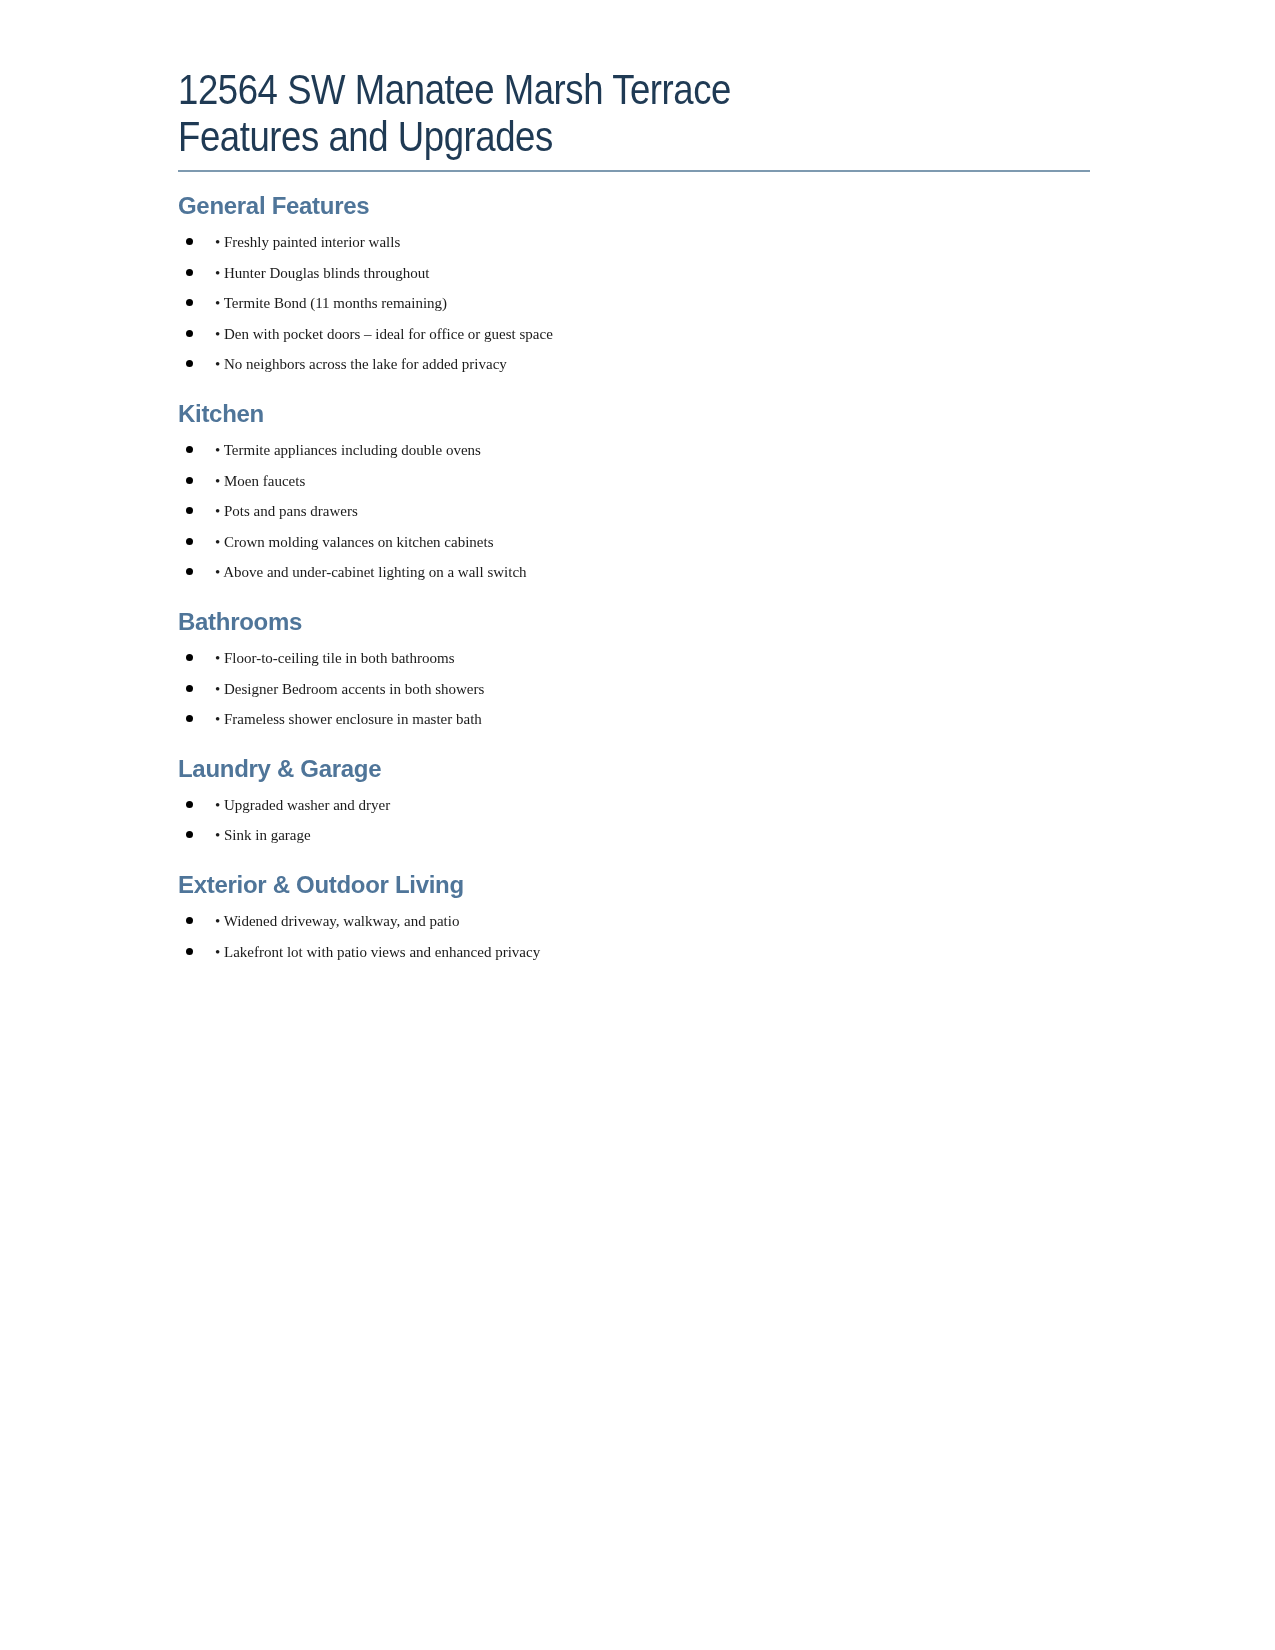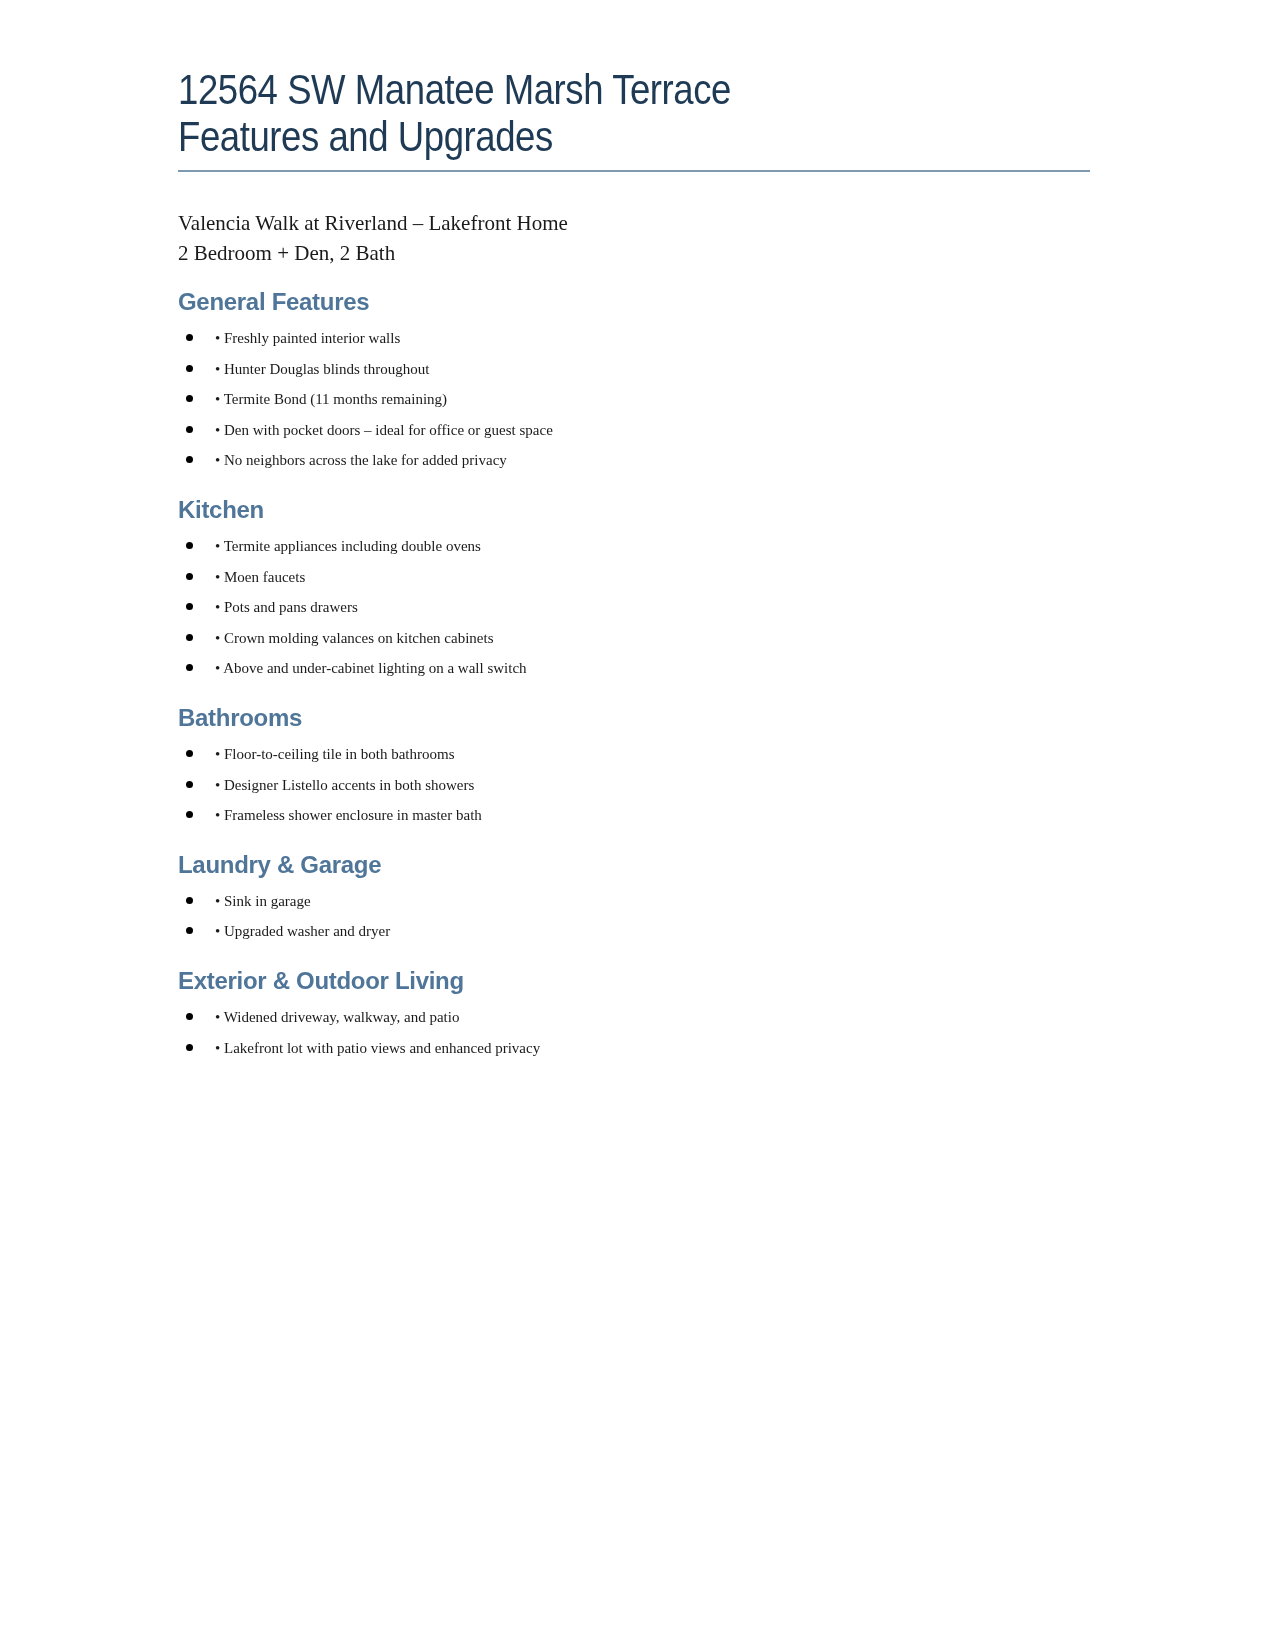--- a/index.html
+++ b/index.html
@@ -85,24 +85,20 @@
 
 <div class="page">
 
   <h1 class="doc-title">
     <span>12564 SW Manatee Marsh Terrace</span><br>
     <span>Features and Upgrades</span>
   </h1>
 
   <hr class="title-rule">
 
-  <div class="subtitle">
-    <div>Valencia Walk at Riverland – Lakefront Home</div>
-    <div>2 Bedroom + Den, 2 Bath</div>
-  </div>
 
   <div class="doc-section">
     <h2 class="section-heading">General Features</h2>
     <ul class="feature-list">
       <li><span class="bullet-dot"></span><span>• Freshly painted interior walls</span></li>
       <li><span class="bullet-dot"></span><span>• Hunter Douglas blinds throughout</span></li>
       <li><span class="bullet-dot"></span><span>• Termite Bond (11 months remaining)</span></li>
       <li><span class="bullet-dot"></span><span>• Den with pocket doors – ideal for office or guest space</span></li>
       <li><span class="bullet-dot"></span><span>• No neighbors across the lake for added privacy</span></li>
     </ul>
@@ -116,30 +112,30 @@
       <li><span class="bullet-dot"></span><span>• Pots and pans drawers</span></li>
       <li><span class="bullet-dot"></span><span>• Crown molding valances on kitchen cabinets</span></li>
       <li><span class="bullet-dot"></span><span>• Above and under-cabinet lighting on a wall switch</span></li>
     </ul>
   </div>
 
   <div class="doc-section">
     <h2 class="section-heading">Bathrooms</h2>
     <ul class="feature-list">
       <li><span class="bullet-dot"></span><span>• Floor-to-ceiling tile in both bathrooms</span></li>
-      <li><span class="bullet-dot"></span><span>• Designer Listello accents in both showers</span></li>
+      <li><span class="bullet-dot"></span><span>• Designer Bedroom accents in both showers</span></li>
       <li><span class="bullet-dot"></span><span>• Frameless shower enclosure in master bath</span></li>
     </ul>
   </div>
 
   <div class="doc-section">
     <h2 class="section-heading">Laundry &amp; Garage</h2>
     <ul class="feature-list">
+      <li><span class="bullet-dot"></span><span>• Upgraded washer and dryer</span></li>
       <li><span class="bullet-dot"></span><span>• Sink in garage</span></li>
-      <li><span class="bullet-dot"></span><span>• Upgraded washer and dryer</span></li>
     </ul>
   </div>
 
   <div class="doc-section">
     <h2 class="section-heading">Exterior &amp; Outdoor Living</h2>
     <ul class="feature-list">
       <li><span class="bullet-dot"></span><span>• Widened driveway, walkway, and patio</span></li>
       <li><span class="bullet-dot"></span><span>• Lakefront lot with patio views and enhanced privacy</span></li>
     </ul>
   </div>

